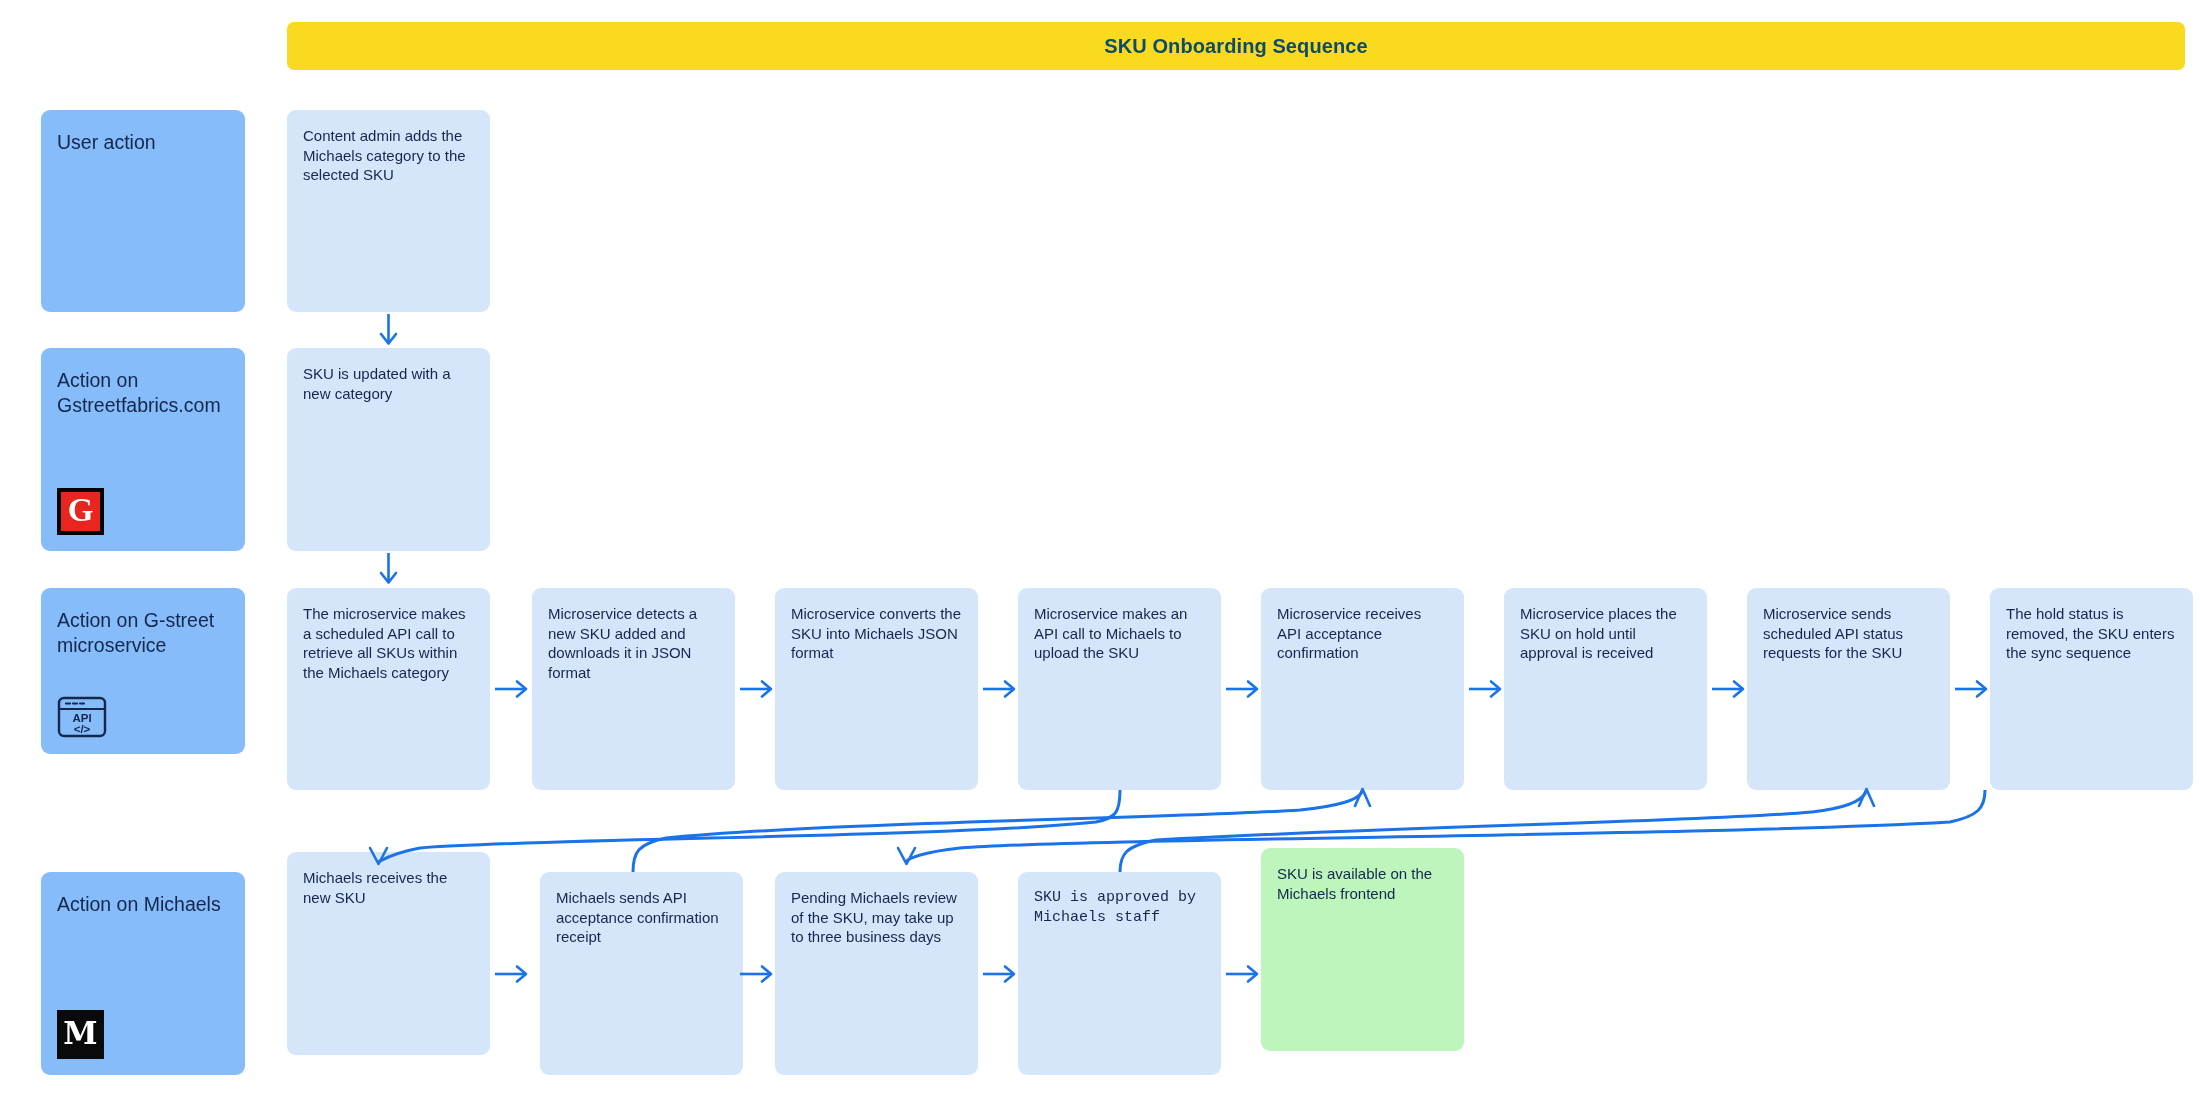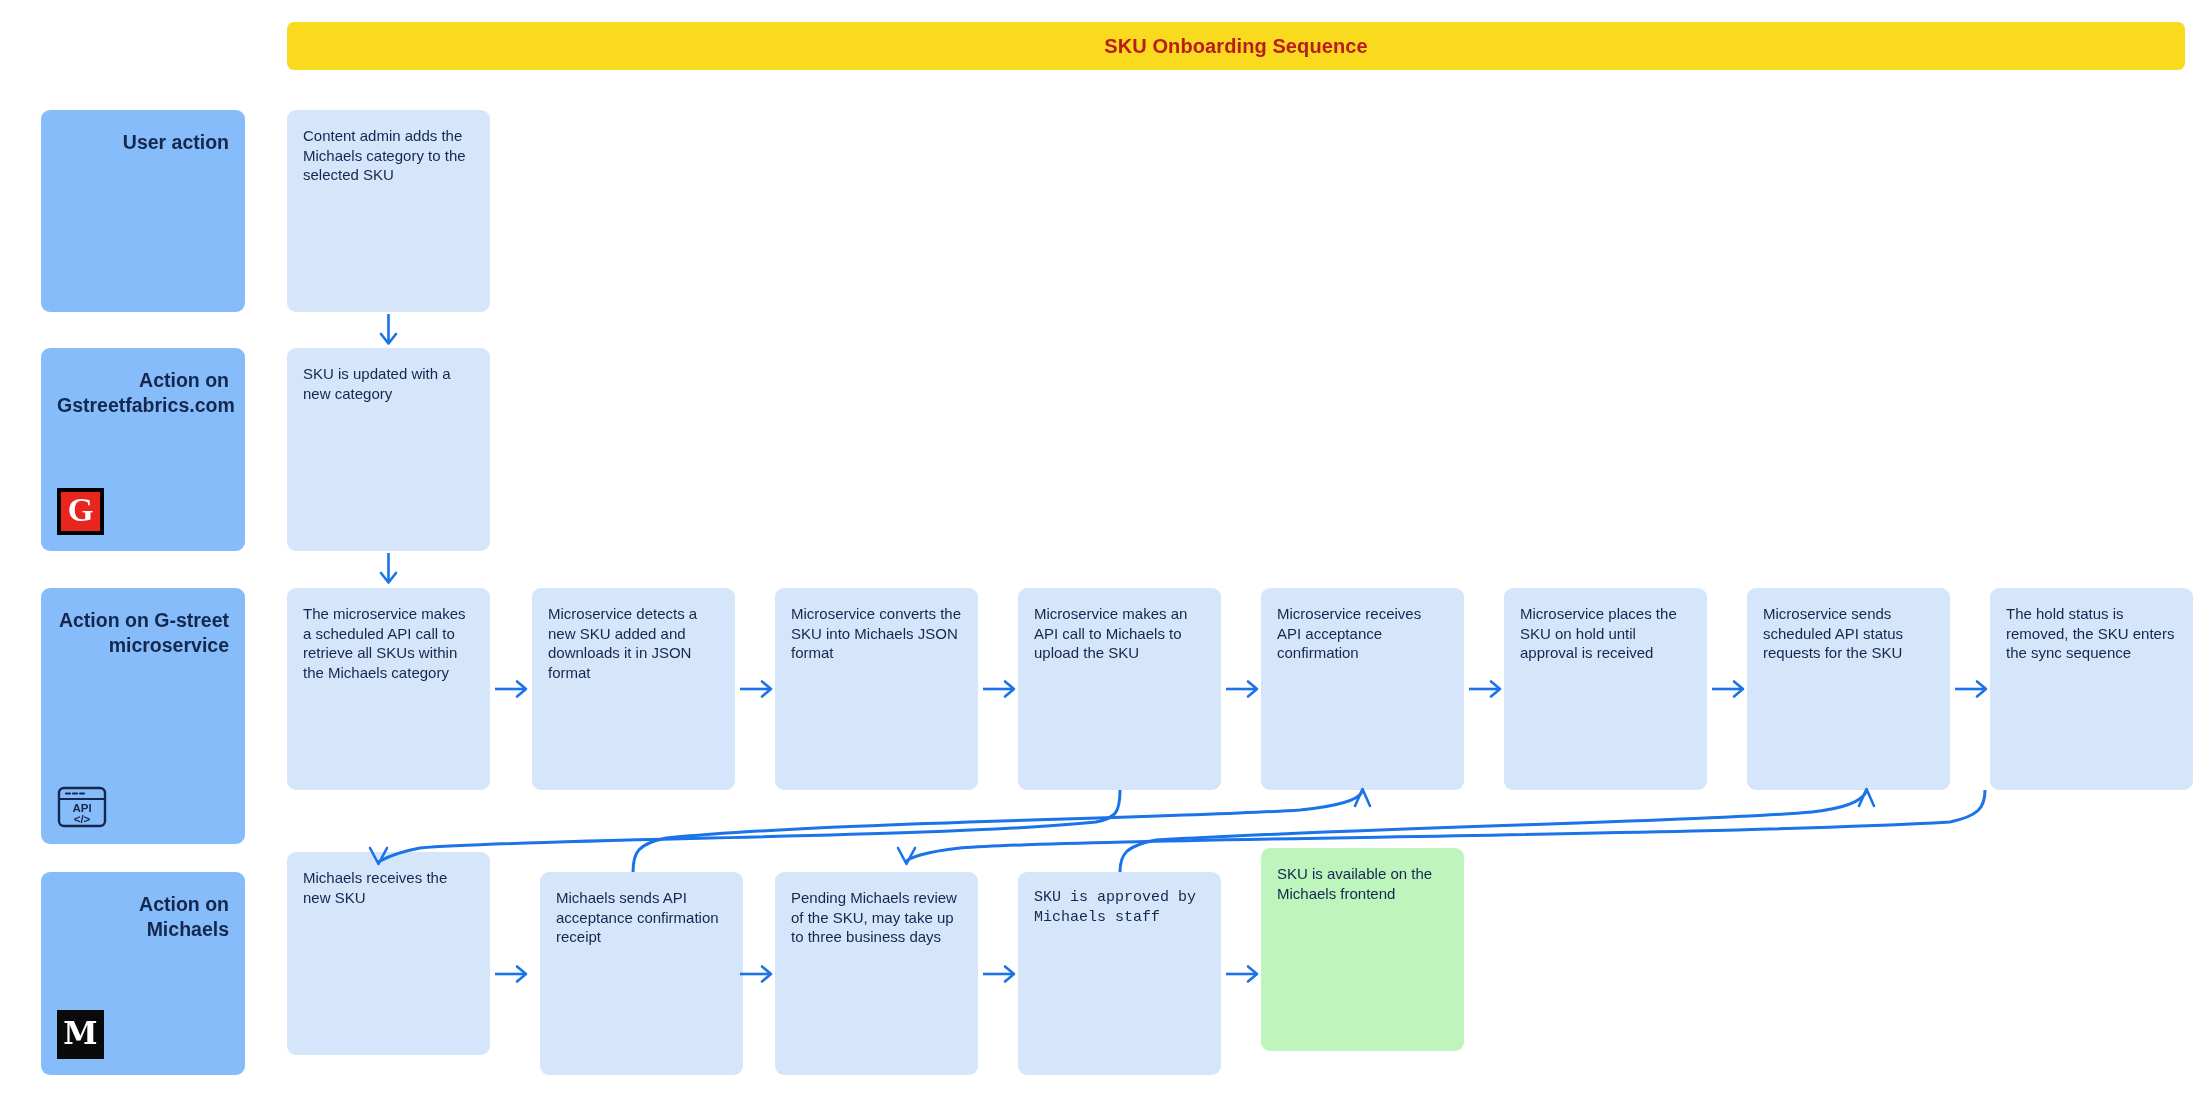--- a/index.html
+++ b/index.html
@@ -32,43 +32,42 @@
     height: 48px;
     background: #fada1e;
     border-radius: 7px;
     display: flex;
     align-items: center;
     justify-content: center;
   }
   .title-banner .title-text {
     font-size: 20px;
     font-weight: bold;
-    color: #b91c1c;
+    color: #0c4a6e;
     letter-spacing: 0.1px;
   }
 
   
   .lane-card {
     position: absolute;
     left: 41px;
     width: 204px;
     background: #86bcf9;
     border-radius: 9px;
     box-sizing: border-box;
     padding: 20px 16px 16px 16px;
     display: flex;
     flex-direction: column;
     justify-content: space-between;
   }
   .lane-card .lane-label {
     font-size: 19.5px;
     line-height: 1.28;
-    font-weight: bold;
+    font-weight: normal;
     color: #14274e;
-    text-align: right;
   }
   .lane-icon-wrap {
     margin-top: 10px;
     height: 48px;
     display: flex;
     align-items: flex-end;
   }
 
   
   .logo-gstreet {
@@ -166,21 +165,21 @@
 
   <div class="lane-card" style="top:348px; height:203px;">
     <div class="lane-label">Action on Gstreetfabrics.com</div>
     <div class="lane-icon-wrap">
       <div class="logo-gstreet">
         <span>G</span>
       </div>
     </div>
   </div>
 
-  <div class="lane-card" style="top:588px; height:256px;">
+  <div class="lane-card" style="top:588px; height:166px;">
     <div class="lane-label">Action on G-street microservice</div>
     <div class="lane-icon-wrap">
       <svg class="logo-api" viewBox="0 0 50 42">
         <rect x="2" y="2" width="46" height="38" rx="5" ry="5" fill="none" stroke="#14274e" stroke-width="2.4"></rect>
         <line x1="2" y1="13" x2="48" y2="13" stroke="#14274e" stroke-width="2.2"></line>
         <line x1="9" y1="7.5" x2="13" y2="7.5" stroke="#14274e" stroke-width="2.2" stroke-linecap="round"></line>
         <line x1="16" y1="7.5" x2="20" y2="7.5" stroke="#14274e" stroke-width="2.2" stroke-linecap="round"></line>
         <line x1="23" y1="7.5" x2="27" y2="7.5" stroke="#14274e" stroke-width="2.2" stroke-linecap="round"></line>
         <text x="25" y="26" text-anchor="middle" font-family="Liberation Sans, sans-serif" font-size="11.5" font-weight="bold" fill="#14274e">API</text>
         <text x="25" y="37" text-anchor="middle" font-family="Liberation Sans, sans-serif" font-size="11.5" font-weight="bold" fill="#14274e">&lt;/&gt;</text>

